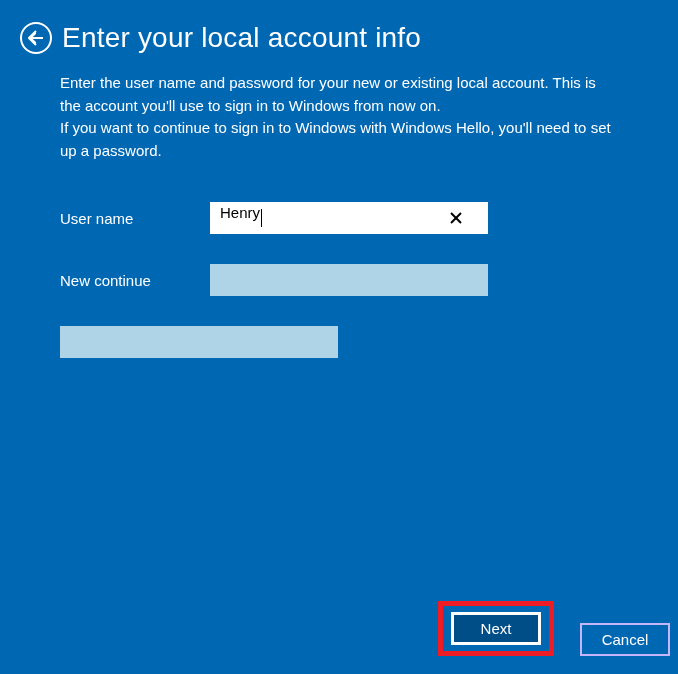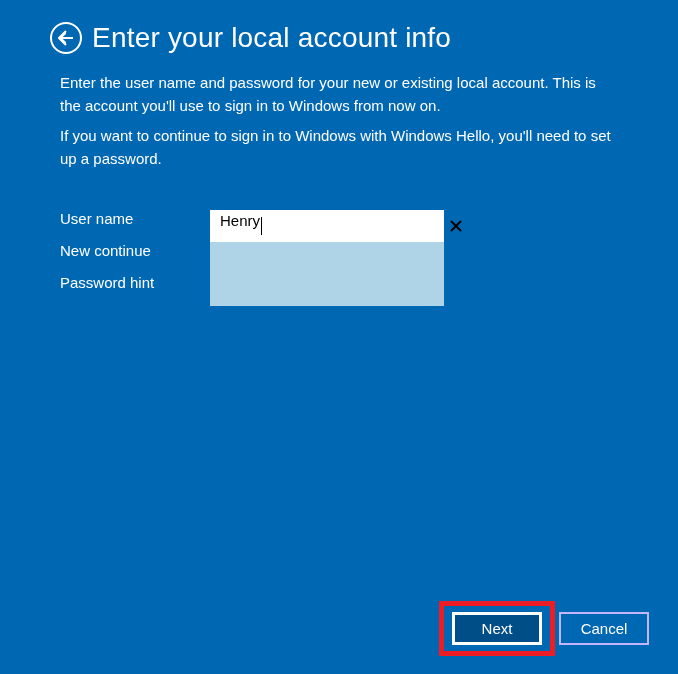--- a/index.html
+++ b/index.html
@@ -13,21 +13,20 @@
       background: #0067b3;
       font-family: "Segoe UI", Arial, sans-serif;
       color: #ffffff;
       position: relative;
       overflow: hidden;
     }
     .header {
       display: flex;
       align-items: center;
       padding: 22px 20px 18px 20px;
-      margin-left: 30px;
     }
     .back-btn {
       width: 32px;
       height: 32px;
       border: 2px solid #ffffff;
       border-radius: 50%;
       display: flex;
       align-items: center;
       justify-content: center;
       cursor: pointer;
@@ -45,33 +44,34 @@
     .content {
       padding: 0 60px;
     }
     .description {
       font-size: 15px;
       line-height: 1.5;
       font-weight: 400;
     }
     .form-row {
       display: flex;
-      align-items: flex-start;
+      align-items: center;
+      margin-bottom: 30px;
     }
     .form-label {
       width: 150px;
       font-size: 15px;
       font-weight: 400;
     }
     .input-wrap {
       position: relative;
       width: 262px;
     }
     .text-input {
-      width: 234px;
+      width: 278px;
       height: 32px;
       border: none;
       padding: 0 32px 12px 10px;
       font-size: 15px;
       font-family: "Segoe UI", Arial, sans-serif;
       background: #ffffff;
       color: #000000;
       outline: none;
     }
     .active-input {
@@ -99,24 +99,24 @@
       position: absolute;
       left: 51px;
       top: 7px;
       width: 1px;
       height: 18px;
       background: #000000;
     }
     .button-bar {
       position: absolute;
       bottom: 18px;
-      right: 29px;
+      right: 8px;
       display: flex;
-      gap: 4px;
-      align-items: center;
+      gap: 26px;
+      align-items: flex-end;
     }
     .highlight-wrap {
       border: 5px solid #ee1c25;
       padding: 6px 8px;
     }
     .btn {
       width: 90px;
       height: 33px;
       border: 2px solid #c4b5fd;
       background: transparent;
@@ -141,21 +141,21 @@
     <svg width="16" height="16" viewBox="0 0 16 16">
       <path d="M8 1 L1 8 L8 15 L8 12 L4.5 8.8 L15 8.8 L15 7.2 L4.5 7.2 L8 4 Z" fill="#ffffff" stroke="none"></path>
       <path d="M8 1 L1 8 L8 15 M1 8 L15 8" stroke="#ffffff" stroke-width="2" fill="none"></path>
     </svg>
   </div>
   <h1 class="title">Enter your local account info</h1>
 </div>
 
 <div class="content">
   <p class="description">Enter the user name and password for your new or existing local account. This is the account you'll use to sign in to Windows from now on.</p>
-  <p class="description" style="margin-bottom:40px;margin-top:8px;">If you want to continue to sign in to Windows with Windows Hello, you'll need to set up a password.</p>
+  <p class="description" style="margin-bottom:40px;">If you want to continue to sign in to Windows with Windows Hello, you'll need to set up a password.</p>
 
   <div class="form-row">
     <div class="form-label">User name</div>
     <div class="input-wrap">
       <input type="text" class="text-input active-input" value="Henry" style="">
       <div class="caret"></div>
       <div class="clear-x">
         <svg width="14" height="14" viewBox="0 0 14 14">
           <line x1="2" y1="2" x2="12" y2="12" stroke-width="2"></line>
           <line x1="12" y1="2" x2="2" y2="12" stroke-width="2"></line>
@@ -166,21 +166,20 @@
 
   <div class="form-row">
     <div class="form-label">New continue</div>
     <div class="input-wrap">
       <input type="password" class="text-input disabled-input" value="" style="">
     </div>
   </div>
 
 
   <div class="form-row">
-    <div class="form-label">Password hint</div>
     <div class="input-wrap">
       <input type="text" class="text-input disabled-input" value="" style="">
     </div>
   </div>
 </div>
 
 <div class="button-bar">
   <div class="highlight-wrap">
     <button class="btn btn-next">Next</button>
   </div>

